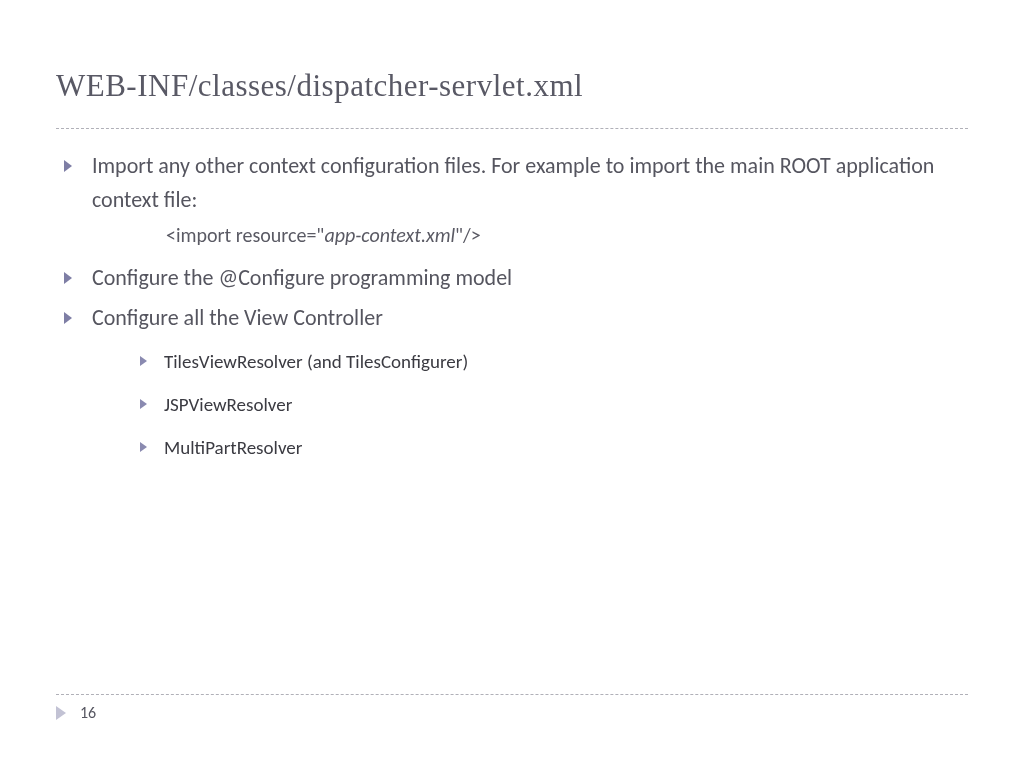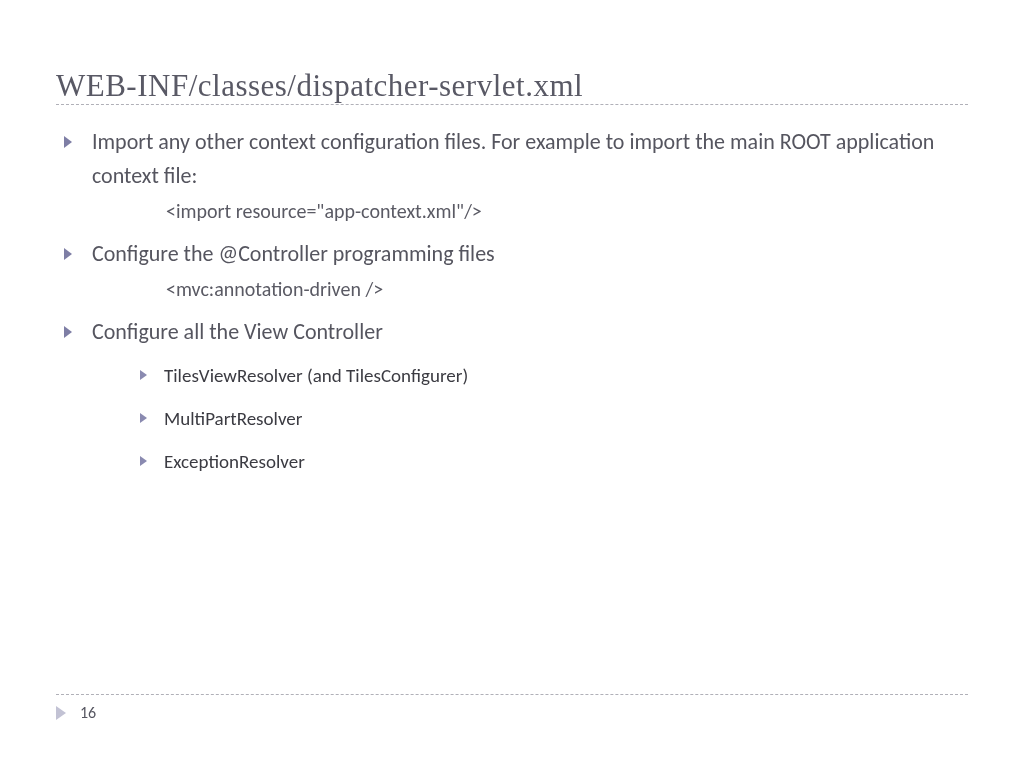--- a/index.html
+++ b/index.html
@@ -17,21 +17,21 @@
     height: 768px;
     position: relative;
     padding: 68px 56px 0 56px;
   }
   .title {
     font-family: Georgia, "Times New Roman", serif;
     font-size: 31px;
     font-weight: 400;
     color: #595965;
     letter-spacing: 0.5px;
-    margin: 0 0 0 0;
+    margin: 0 0 24px 0;
   }
   .title-rule {
     border: none;
     border-top: 1px dashed #b0b0b8;
     margin: 0 0 20px 0;
   }
   .bullet-list {
     list-style: none;
     padding: 0;
     margin: 8px 0 0 0;
@@ -54,21 +54,21 @@
     border-top: 6px solid transparent;
     border-bottom: 6px solid transparent;
     border-left: 8px solid #7e7ea5;
   }
   .code-line {
     font-size: 20px;
     color: #5a5a64;
     padding-left: 110px;
     margin: 6px 0 14px 0;
   }
-  .code-line .ital { }
+  .code-line .ital { font-style: italic; }
   .sub-list {
     list-style: none;
     padding: 0;
     margin: 14px 0 0 42px;
   }
   .sub-list > li {
     position: relative;
     padding-left: 30px;
     font-size: 19px;
     color: #3b3b42;
@@ -125,32 +125,29 @@
   <ul class="bullet-list">
 
     <li>
       <span>Import any other context configuration files. For example to import the main ROOT application context file:</span>
     </li>
     <div class="code-line">
       <span>&lt;import resource="</span><span class="ital">app-context.xml</span><span>"/&gt;</span>
     </div>
 
     <li>
-      <span>Configure the @Controller programming files</span>
+      <span>Configure the @Configure programming model</span>
     </li>
-    <div class="code-line">
-      <span>&lt;mvc:annotation-driven /&gt;</span>
-    </div>
 
     <li>
       <span>Configure all the View Controller</span>
       <ul class="sub-list">
         <li>TilesViewResolver (and TilesConfigurer)</li>
+        <li>JSPViewResolver</li>
         <li>MultiPartResolver</li>
-        <li>ExceptionResolver</li>
       </ul>
     </li>
 
   </ul>
 
   <div class="footer">
     <hr class="footer-rule">
     <div class="footer-row">
       <div class="footer-caret"></div>
       <span class="page-num">16</span>

